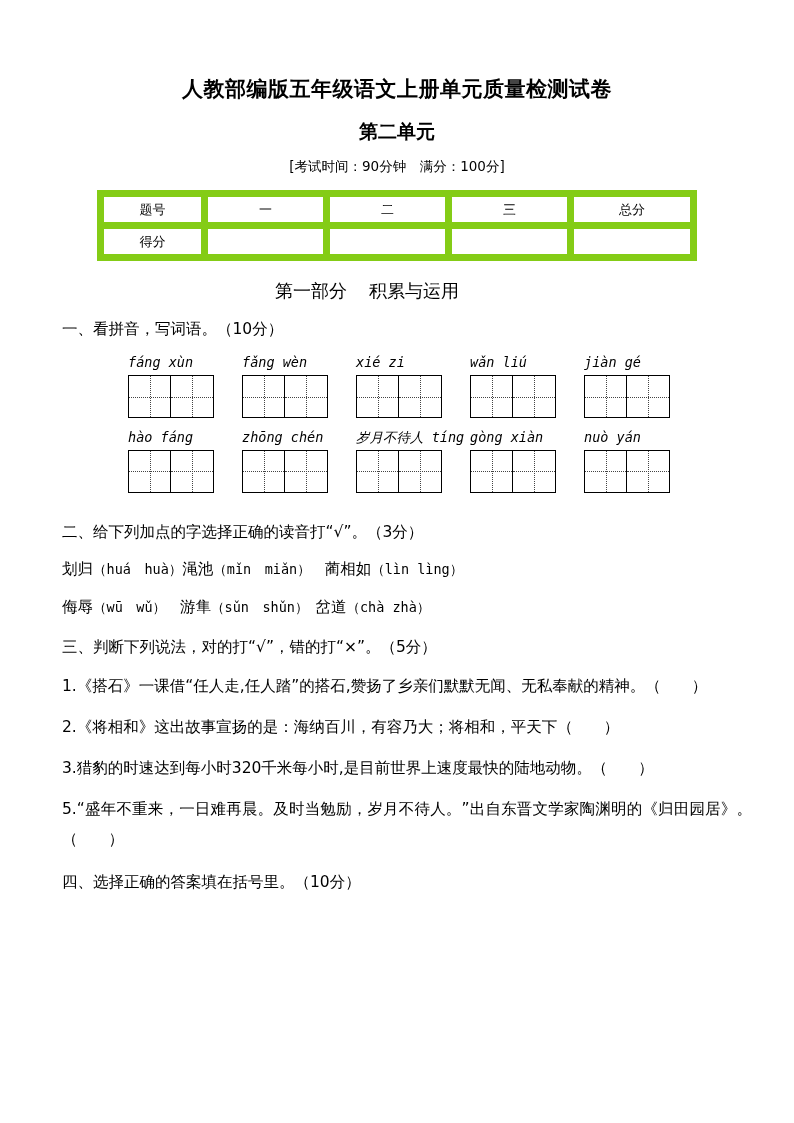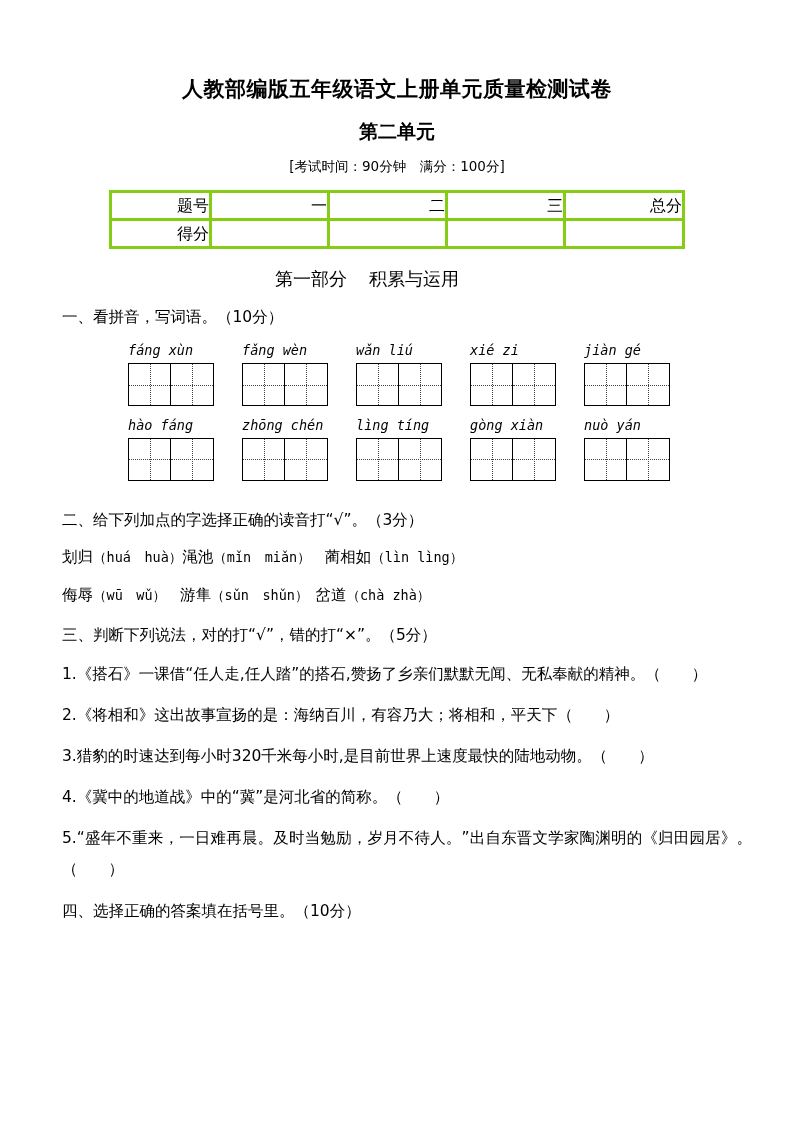--- a/index.html
+++ b/index.html
@@ -54,24 +54,24 @@
     padding-top: 14px;
     display: flex;
     justify-content: center;
   }
   table.score-table {
     border-collapse: collapse;
     width: 558px;
     table-layout: fixed;
   }
   table.score-table td {
-    border: 3px solid #84cc16;
+    border: 7px solid #84cc16;
     height: 25px;
-    text-align: right;
-    font-size: 16px;
+    text-align: center;
+    font-size: 13px;
     line-height: 25px;
     padding: 0;
   }
   table.score-table td.label-cell { width: 97px; }
   table.score-table td.num-cell { width: 115px; }
   table.score-table td.total-cell { width: 116px; }
 
   
   .part-heading {
     text-align: center;
@@ -218,34 +218,34 @@
           </div>
         </div>
         <div class="pinyin-item">
           <div class="pinyin-text">fǎng wèn</div>
           <div class="tianzige">
             <div class="tzg-cell"></div>
             <div class="tzg-cell"></div>
           </div>
         </div>
         <div class="pinyin-item">
+          <div class="pinyin-text">xié zi</div>
+          <div class="tianzige">
+            <div class="tzg-cell"></div>
+            <div class="tzg-cell"></div>
+          </div>
+        </div>
+        <div class="pinyin-item">
           <div class="pinyin-text">wǎn liú</div>
           <div class="tianzige">
             <div class="tzg-cell"></div>
             <div class="tzg-cell"></div>
           </div>
         </div>
         <div class="pinyin-item">
-          <div class="pinyin-text">xié zi</div>
-          <div class="tianzige">
-            <div class="tzg-cell"></div>
-            <div class="tzg-cell"></div>
-          </div>
-        </div>
-        <div class="pinyin-item">
           <div class="pinyin-text">jiàn gé</div>
           <div class="tianzige">
             <div class="tzg-cell"></div>
             <div class="tzg-cell"></div>
           </div>
         </div>
       </div>
 
       <div class="pinyin-row">
         <div class="pinyin-item">
@@ -256,21 +256,21 @@
           </div>
         </div>
         <div class="pinyin-item">
           <div class="pinyin-text">zhōng chén</div>
           <div class="tianzige">
             <div class="tzg-cell"></div>
             <div class="tzg-cell"></div>
           </div>
         </div>
         <div class="pinyin-item">
-          <div class="pinyin-text">lìng tíng</div>
+          <div class="pinyin-text">岁月不待人 tíng</div>
           <div class="tianzige">
             <div class="tzg-cell"></div>
             <div class="tzg-cell"></div>
           </div>
         </div>
         <div class="pinyin-item">
           <div class="pinyin-text">gòng xiàn</div>
           <div class="tianzige">
             <div class="tzg-cell"></div>
             <div class="tzg-cell"></div>
@@ -291,20 +291,19 @@
 
     <p class="q-line"><span>划归</span><span class="pin">（huá　huà）</span><span>渑池</span><span class="pin">（mǐn　miǎn）</span><span class="sp-l"></span><span>蔺相如</span><span class="pin">（lìn lìng）</span></p>
 
     <p class="q-line"><span>侮辱</span><span class="pin">（wū　wǔ）</span><span class="sp-l"></span><span>游隼</span><span class="pin">（sǔn　shǔn）</span><span class="sp-s"></span><span>岔道</span><span class="pin">（chà zhà）</span></p>
 
     <p class="q-head">三、判断下列说法，对的打“√”，错的打“×”。（5分）</p>
 
     <p class="q-para">1.《搭石》一课借“任人走,任人踏”的搭石,赞扬了乡亲们默默无闻、无私奉献的精神。（　　）</p>
     <p class="q-para">2.《将相和》这出故事宣扬的是：海纳百川，有容乃大；将相和，平天下（　　）</p>
     <p class="q-para">3.猎豹的时速达到每小时320千米每小时,是目前世界上速度最快的陆地动物。（　　）</p>
-    <p class="q-para">4.《冀中的地道战》中的“冀”是河北省的简称。（　　）</p>
     <p class="q-para">5.“盛年不重来，一日难再晨。及时当勉励，岁月不待人。”出自东晋文学家陶渊明的《归田园居》。（　　）</p>
 
     <p class="q-head">四、选择正确的答案填在括号里。（10分）</p>
 
   </div>
 
 </div>
 
 </body></html>

